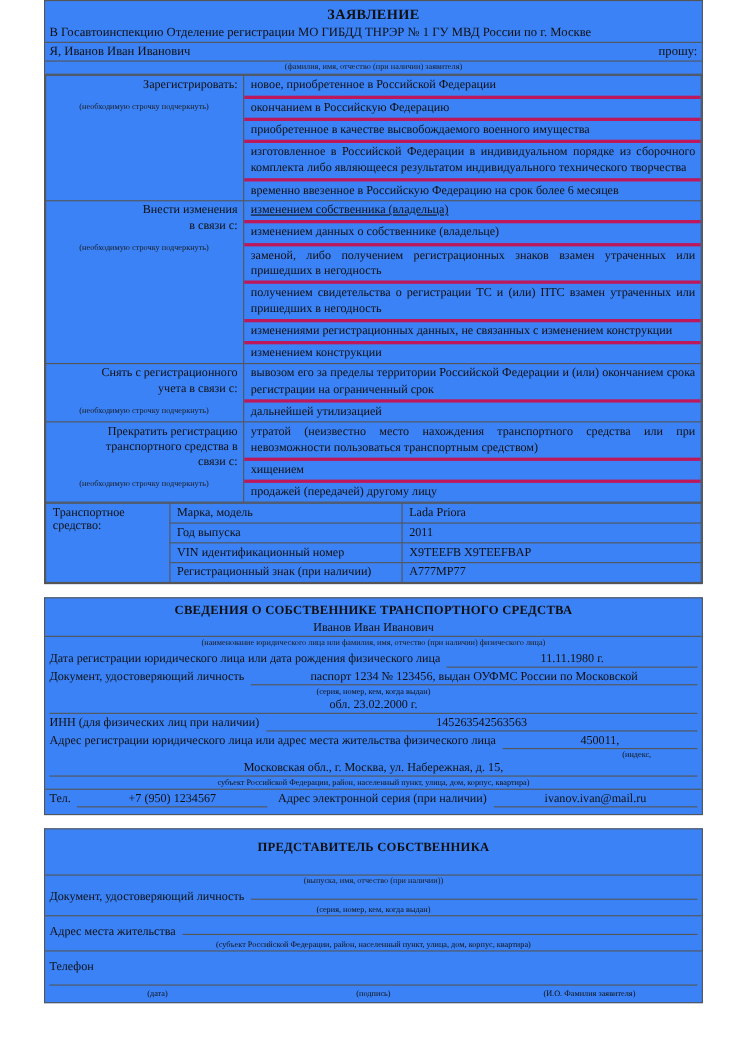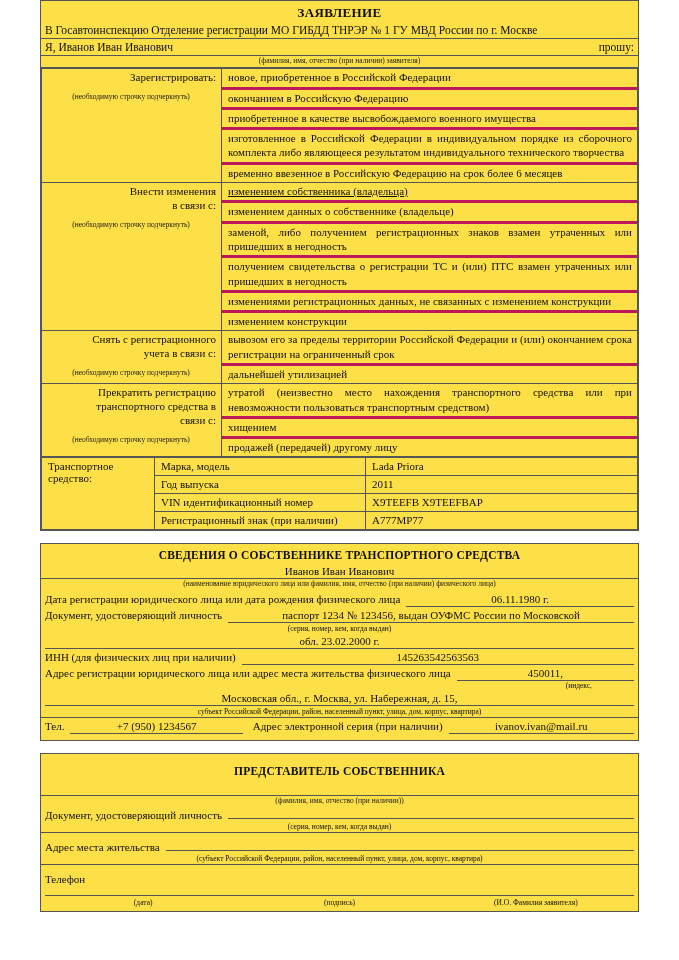--- a/index.html
+++ b/index.html
@@ -22,21 +22,21 @@
     height: 960px;
     background: #fff;
     box-sizing: border-box;
     padding: 0 40px;
   }
 
   
   .block {
     border: 1px solid #555;
     box-sizing: border-box;
-    background: #fde047;
+    background: #3b82f6;
   }
   .block + .block { margin-top: 12px; }
 
   
   .doc-title {
     text-align: center;
     font-weight: bold;
     font-size: 13px;
     letter-spacing: .3px;
     padding: 4px 2px 2px;
@@ -281,21 +281,21 @@
 
   <div class="block">
 
     <div class="sect-title">СВЕДЕНИЯ О СОБСТВЕННИКЕ ТРАНСПОРТНОГО СРЕДСТВА</div>
 
     <div class="val-center">Иванов Иван Иванович</div>
     <div class="caption">(наименование юридического лица или фамилия, имя, отчество (при наличии) физического лица)</div>
 
     <div class="field-row">
       <span class="ftext">Дата регистрации юридического лица или дата рождения физического лица</span>
-      <span class="fill">06.11.1980 г.</span>
+      <span class="fill">11.11.1980 г.</span>
     </div>
 
     <div class="field-row">
       <span class="ftext">Документ, удостоверяющий личность</span>
       <span class="fill">паспорт 1234 № 123456, выдан ОУФМС России по Московской</span>
     </div>
     <div class="cap-right">(серия, номер, кем, когда выдан)</div>
 
     <div class="cont-line">обл. 23.02.2000 г.</div>
 
@@ -322,21 +322,21 @@
     <div class="spacer-sm"></div>
 
   </div>
 
   <div class="block">
 
     <div class="spacer-sm"></div>
     <div class="sect-title">ПРЕДСТАВИТЕЛЬ СОБСТВЕННИКА</div>
 
     <div class="val-center empty"></div>
-    <div class="caption">(фамилия, имя, отчество (при наличии))</div>
+    <div class="caption">(выпуска, имя, отчество (при наличии))</div>
 
     <div class="field-row">
       <span class="ftext">Документ, удостоверяющий личность</span>
       <span class="fill"></span>
     </div>
     <div class="cap-right">(серия, номер, кем, когда выдан)</div>
 
     <div class="spacer-sm rule-top"></div>
 
     <div class="field-row">

